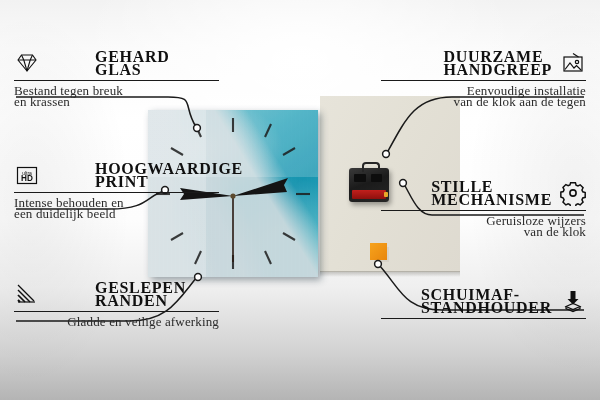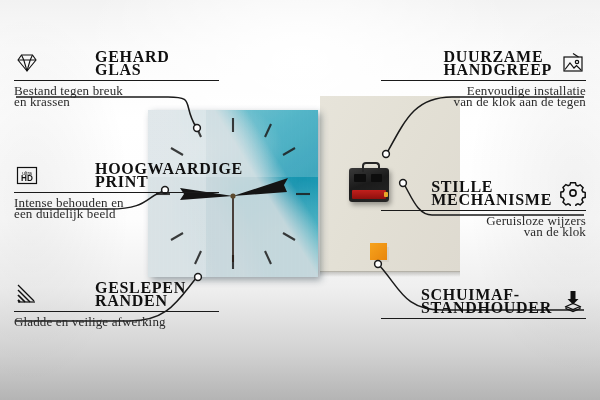--- a/index.html
+++ b/index.html
@@ -108,21 +108,21 @@
   .feat.right .sub{text-align:right;}
   .ico{width:26px;height:26px;flex:0 0 26px;}
   .ico svg{display:block;}
 
   .f1{left:14px;top:50px;}
   .f2{left:14px;top:162px;}
   .f3{left:14px;top:281px;}
   .f4{left:381px;top:50px;}
   .f5{left:381px;top:180px;}
   .f6{left:381px;top:288px;}
-  .f3 .sub,.f6 .sub{white-space:nowrap;}
+  .f3 .sub,.f6 .sub{white-space:nowrap;text-align:right;}
 </style>
 </head>
 <body>
 
 <div id="stage">
 
   <div class="wall"></div>
 
   <div class="clock">
     <div class="art"></div>

